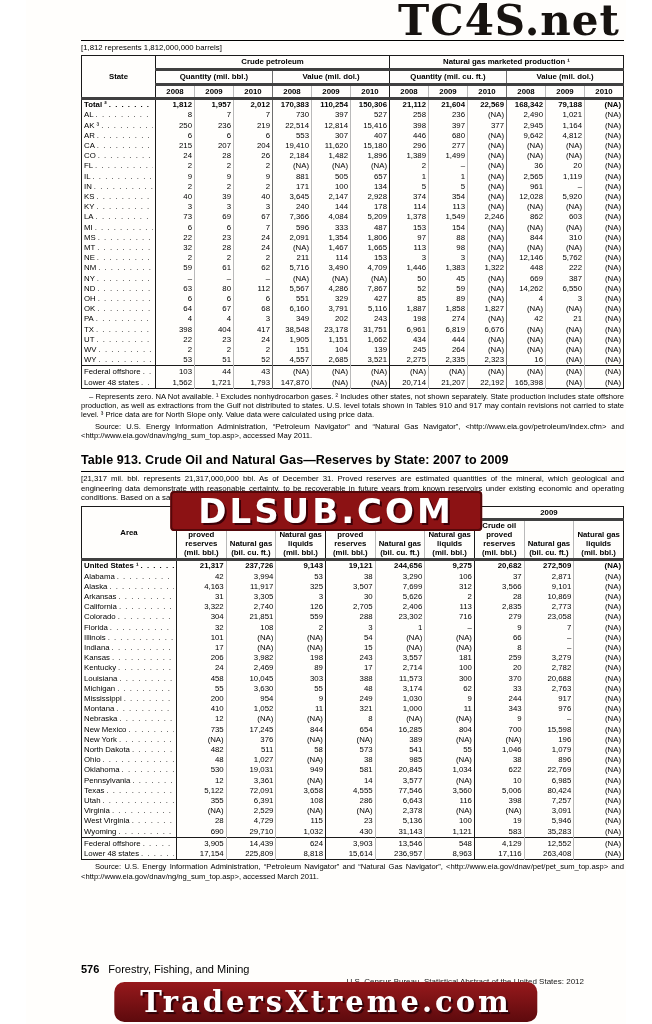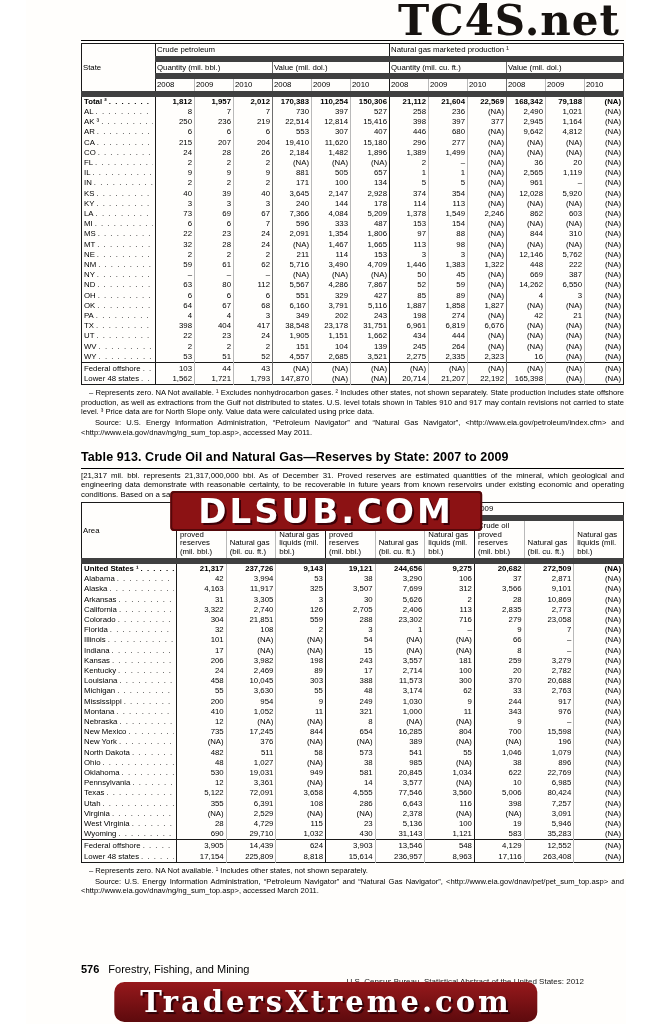--- a/index.html
+++ b/index.html
@@ -23,21 +23,21 @@
   .sec1{margin-top:40px}
   .sec2{margin-top:13px}
   .ttl{font-size:12.5px;line-height:15px;font-weight:bold;margin:0;letter-spacing:.1px}
   .rule{border-top:1.5px solid #000;margin:3px 0 2px;height:0}
   .bracket{font-size:7.8px;line-height:9.4px;margin:1px 0 3px;text-align:justify}
   .fnote{font-size:7.6px;line-height:9.3px;margin:3px 0 0;text-align:justify;text-indent:8px}
   .src{margin-top:2px;text-indent:14px}
 
   
   table.datatable{border-collapse:collapse;width:100%;table-layout:fixed;border:1px solid #1a1a1a;font-size:7.8px}
-  .datatable th{font-weight:normal;text-align:left;padding:1px 1px;line-height:9.6px;border-bottom:6px solid #404040;white-space:nowrap;overflow:hidden}
+  .datatable th{font-weight:bold;text-align:center;padding:1px 1px;line-height:9.6px;border-bottom:3px solid #404040;white-space:nowrap;overflow:hidden}
   .datatable th.corner{vertical-align:middle}
   .datatable th.grp{font-size:7.8px}
   .t913 th.sub{white-space:normal;vertical-align:bottom;padding:1px 3px 1px 3px;line-height:8.8px}
   .datatable td{padding:0 2px;line-height:10.2px;white-space:nowrap;overflow:hidden}
   .num{text-align:right;padding-right:3px}
   .lbl{padding-left:3px}
   tr.bold td{font-weight:bold}
   tr.sep td{border-top:1px solid #1a1a1a;padding-top:1px}
   .gb{border-left:1px solid #1a1a1a}
   .sb{border-left:1px solid #6e6e6e}
@@ -56,20 +56,21 @@
 <body>
 
 <div class="page">
 
   <div class="wm-top">TC4S.net</div>
 
   <div class="content">
 
     <section class="sec1">
       <div class="rule"></div>
+      <p class="bracket">[1,812 represents 1,812,000,000 barrels]</p>
       <table id="t912" class="datatable t912">
           <colgroup>
             <col style="width: 74px;">
             <col>
             <col>
             <col>
             <col>
             <col>
             <col>
             <col>
@@ -1198,21 +1199,20 @@
               <td class="num yb">8,818</td>
               <td class="num gb">15,614</td>
               <td class="num yb">236,957</td>
               <td class="num yb">8,963</td>
               <td class="num gb">17,116</td>
               <td class="num yb">263,408</td>
               <td class="num yb">(NA)</td>
             </tr>
           </tbody>
       </table>
-      <p class="fnote">– Represents zero. NA Not available. ¹ Includes other states, not shown separately.</p>
       <p class="fnote src">Source: U.S. Energy Information Administration, “Petroleum Navigator” and “Natural Gas Navigator”, &lt;http://www.eia.gov/dnav/pet/pet_sum_top.asp&gt; and &lt;http://www.eia.gov/dnav/ng/ng_sum_top.asp&gt;, accessed March 2011.</p>
     </section>
 
   </div>
 
   <div class="pagefooter">
     <span class="pageno">576</span><span>Forestry, Fishing, and Mining</span>
   </div>
   <div class="credit">U.S. Census Bureau, Statistical Abstract of the United States: 2012</div>
 

